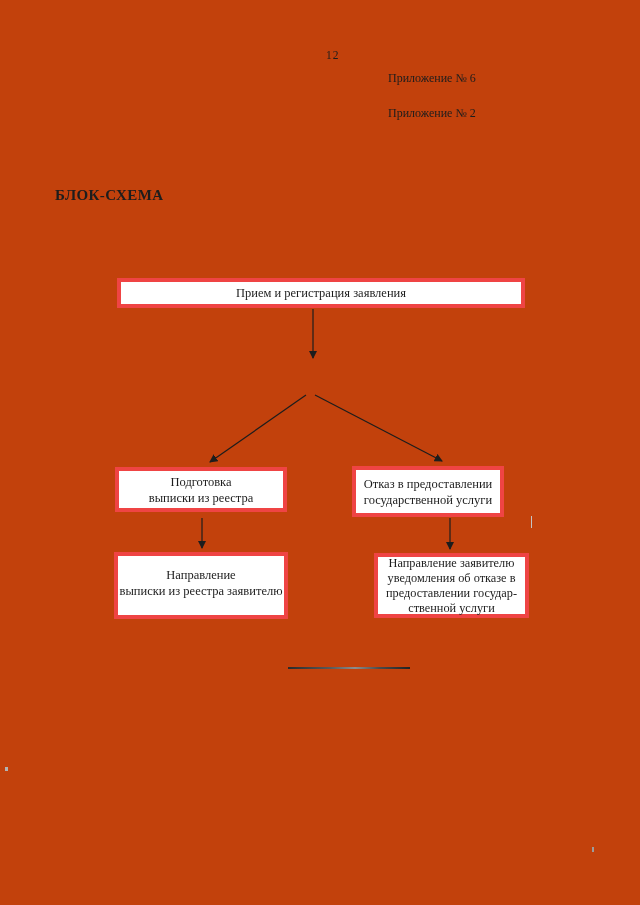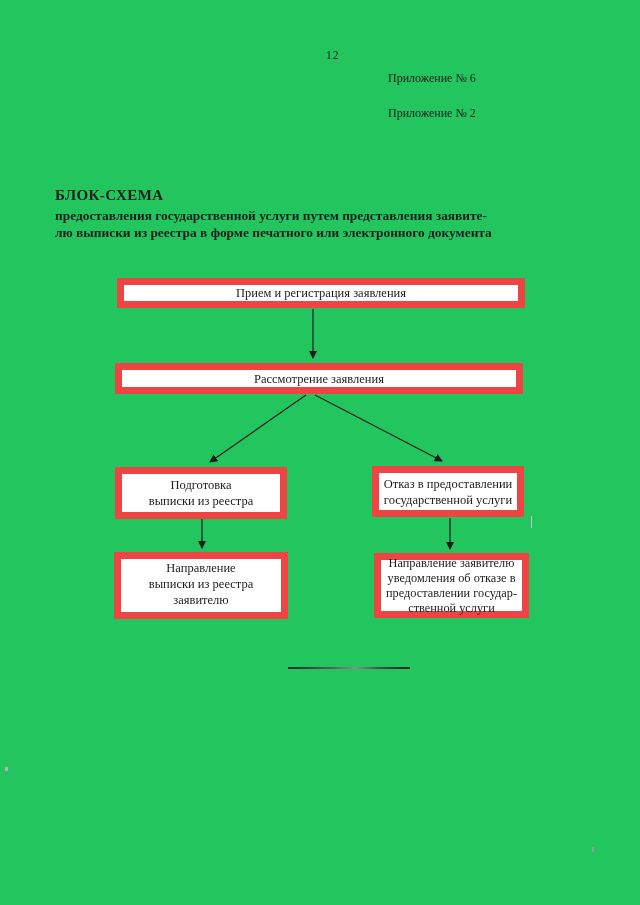--- a/index.html
+++ b/index.html
@@ -1,20 +1,20 @@
 <!DOCTYPE html>
 <html><head>
 <meta charset="utf-8">
 <style>
   html,body{margin:0;padding:0;background:#e8e8e8;}
   .page{
     position:relative;
     width:640px;height:905px;
     margin:0 auto;
-    background:#22c55e;
+    background:#c2410c;
     font-family:"Liberation Serif","DejaVu Serif",serif;
     color:#1d1d1d;
     overflow:hidden;
   }
   .abs{position:absolute;}
   .pre{white-space:pre-line;}
   .page-number{
     left:326px;top:49px;
     font-size:11.5px;letter-spacing:1px;
   }
@@ -28,33 +28,33 @@
   }
   .doc-title{
     font-weight:bold;font-size:15px;letter-spacing:0.4px;
   }
   .doc-subtitle{
     margin-top:3px;
     font-weight:bold;font-size:13.4px;line-height:17px;
   }
   .flow-box{
     position:absolute;
-    border:7px solid #ef4444;
+    border:4px solid #ef4444;
     box-sizing:border-box;
     display:flex;align-items:center;justify-content:center;
     text-align:center;
     font-size:12.5px;line-height:16px;
     white-space:pre-line;
     background:#ffffff;
   }
   .b1{left:117px;top:278px;width:408px;height:30px;}
   .b2{left:115px;top:363px;width:408px;height:31px;}
-  .b3{left:115px;top:467px;width:172px;height:52px;}
-  .b4{left:372px;top:466px;width:152px;height:51px;}
-  .b5{left:114px;top:552px;width:174px;height:67px;align-items:flex-start;padding-top:1px;}
+  .b3{left:115px;top:467px;width:172px;height:45px;}
+  .b4{left:352px;top:466px;width:152px;height:51px;}
+  .b5{left:114px;top:552px;width:174px;height:67px;align-items:flex-start;padding-top:11px;}
   .b6{left:374px;top:553px;width:155px;height:65px;font-size:12.3px;line-height:15px;}
   svg.connectors{
     position:absolute;left:0;top:0;width:640px;height:905px;
     pointer-events:none;
   }
   .bottom-rule{
     left:288px;top:667px;width:122px;height:2px;
     background:linear-gradient(90deg,#2a2a2a 0%,#5a5a5a 35%,#8d8d8d 55%,#4a4a4a 75%,#222 100%);
   }
   .artifact{background:#b3b3b3;}
@@ -69,39 +69,36 @@
 
   <div class="abs page-number">12</div>
 
   <div class="abs header-block">
     <p>Приложение № 6</p>
     <p>Приложение № 2</p>
   </div>
 
   <div class="abs title-block">
     <div class="doc-title">БЛОК-СХЕМА</div>
-    <div class="doc-subtitle pre">предоставления государственной услуги путем представления заявите-
-лю выписки из реестра в форме печатного или электронного документа</div>
   </div>
 
   <svg class="connectors" viewBox="0 0 640 905" xmlns="http://www.w3.org/2000/svg">
     <defs>
       <marker id="ah" viewBox="0 0 8 8" refX="7" refY="4" markerWidth="7" markerHeight="7" orient="auto">
         <path d="M0,0 L8,4 L0,8 z" fill="#1d1d1d"></path>
       </marker>
     </defs>
     <line x1="313" y1="309" x2="313" y2="358" stroke="#1d1d1d" stroke-width="1.2" marker-end="url(#ah)"></line>
     <line x1="306" y1="395" x2="210" y2="462" stroke="#1d1d1d" stroke-width="1.2" marker-end="url(#ah)"></line>
     <line x1="315" y1="395" x2="442" y2="461" stroke="#1d1d1d" stroke-width="1.2" marker-end="url(#ah)"></line>
     <line x1="202" y1="518" x2="202" y2="548" stroke="#1d1d1d" stroke-width="1.2" marker-end="url(#ah)"></line>
     <line x1="450" y1="518" x2="450" y2="549" stroke="#1d1d1d" stroke-width="1.2" marker-end="url(#ah)"></line>
   </svg>
 
   <div class="flow-box b1">Прием и регистрация заявления</div>
-  <div class="flow-box b2">Рассмотрение заявления</div>
   <div class="flow-box b3">Подготовка
 выписки из реестра</div>
   <div class="flow-box b4">Отказ в предоставлении
 государственной услуги</div>
   <div class="flow-box b5">Направление
 выписки из реестра заявителю</div>
   <div class="flow-box b6">Направление заявителю
 уведомления об отказе в
 предоставлении государ-
 ственной услуги</div>

